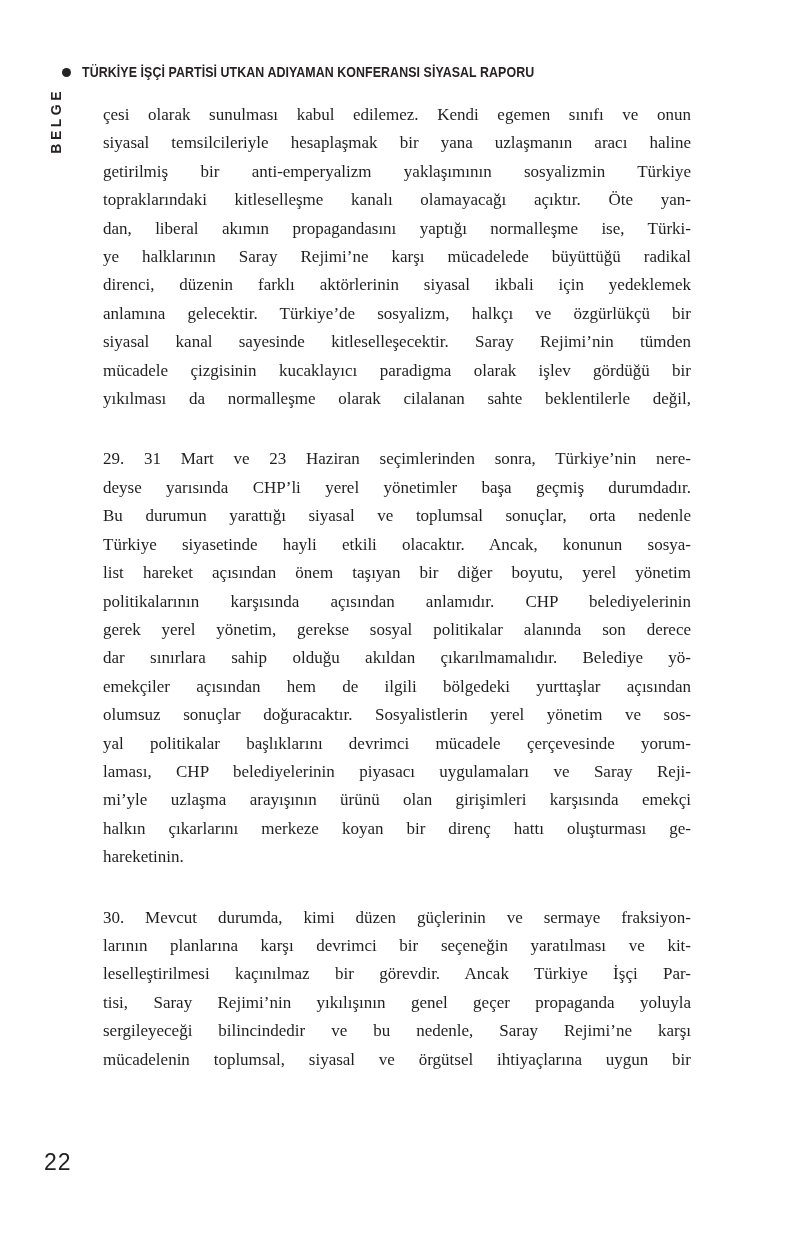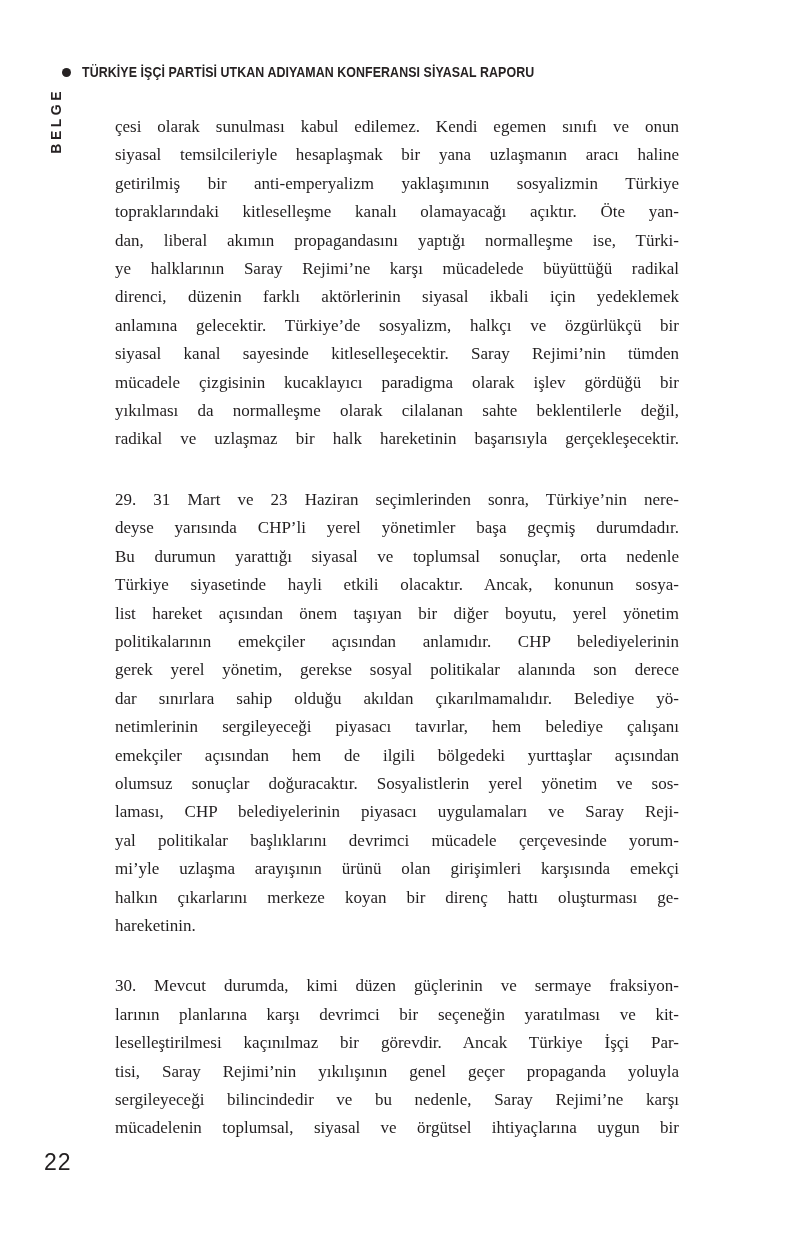--- a/index.html
+++ b/index.html
@@ -57,21 +57,21 @@
   }
   .body-text {
     position: absolute;
     left: 103px;
     top: 101px;
     width: 588px;
     font-size: 17px;
     line-height: 28.4px;
     color: #211e1f;
   }
-  .para { margin: 12px; }
+  .para { margin: 0; }
   .para + .para { margin-top: 32px; }
   .line {
     text-align: justify;
     text-align-last: justify;
   }
   .line.last-line {
     text-align-last: left;
   }
   .page-number {
     position: absolute;
@@ -102,36 +102,34 @@
         <div class="line">siyasal temsilcileriyle hesaplaşmak bir yana uzlaşmanın aracı haline</div>
         <div class="line">getirilmiş bir anti-emperyalizm yaklaşımının sosyalizmin Türkiye</div>
         <div class="line">topraklarındaki kitleselleşme kanalı olamayacağı açıktır. Öte yan-</div>
         <div class="line">dan, liberal akımın propagandasını yaptığı normalleşme ise, Türki-</div>
         <div class="line">ye halklarının Saray Rejimi’ne karşı mücadelede büyüttüğü radikal</div>
         <div class="line">direnci, düzenin farklı aktörlerinin siyasal ikbali için yedeklemek</div>
         <div class="line">anlamına gelecektir. Türkiye’de sosyalizm, halkçı ve özgürlükçü bir</div>
         <div class="line">siyasal kanal sayesinde kitleselleşecektir. Saray Rejimi’nin tümden</div>
         <div class="line">mücadele çizgisinin kucaklayıcı paradigma olarak işlev gördüğü bir</div>
         <div class="line">yıkılması da normalleşme olarak cilalanan sahte beklentilerle değil,</div>
-        <div class="line">radikal ve uzlaşmaz bir halk hareketinin başarısıyla gerçekleşecektir.</div>
       </div>
       <div class="para">
         <div class="line">29. 31 Mart ve 23 Haziran seçimlerinden sonra, Türkiye’nin nere-</div>
         <div class="line">deyse yarısında CHP’li yerel yönetimler başa geçmiş durumdadır.</div>
         <div class="line">Bu durumun yarattığı siyasal ve toplumsal sonuçlar, orta nedenle</div>
         <div class="line">Türkiye siyasetinde hayli etkili olacaktır. Ancak, konunun sosya-</div>
         <div class="line">list hareket açısından önem taşıyan bir diğer boyutu, yerel yönetim</div>
-        <div class="line">politikalarının emekçiler açısından anlamıdır. CHP belediyelerinin</div>
+        <div class="line">politikalarının karşısında açısından anlamıdır. CHP belediyelerinin</div>
         <div class="line">gerek yerel yönetim, gerekse sosyal politikalar alanında son derece</div>
         <div class="line">dar sınırlara sahip olduğu akıldan çıkarılmamalıdır. Belediye yö-</div>
-        <div class="line">netimlerinin sergileyeceği piyasacı tavırlar, hem belediye çalışanı</div>
         <div class="line">emekçiler açısından hem de ilgili bölgedeki yurttaşlar açısından</div>
         <div class="line">olumsuz sonuçlar doğuracaktır. Sosyalistlerin yerel yönetim ve sos-</div>
+        <div class="line">yal politikalar başlıklarını devrimci mücadele çerçevesinde yorum-</div>
         <div class="line">laması, CHP belediyelerinin piyasacı uygulamaları ve Saray Reji-</div>
-        <div class="line">yal politikalar başlıklarını devrimci mücadele çerçevesinde yorum-</div>
         <div class="line">mi’yle uzlaşma arayışının ürünü olan girişimleri karşısında emekçi</div>
         <div class="line">halkın çıkarlarını merkeze koyan bir direnç hattı oluşturması ge-</div>
         <div class="line last-line">hareketinin.</div>
       </div>
       <div class="para">
         <div class="line">30. Mevcut durumda, kimi düzen güçlerinin ve sermaye fraksiyon-</div>
         <div class="line">larının planlarına karşı devrimci bir seçeneğin yaratılması ve kit-</div>
         <div class="line">leselleştirilmesi kaçınılmaz bir görevdir. Ancak Türkiye İşçi Par-</div>
         <div class="line">tisi, Saray Rejimi’nin yıkılışının genel geçer propaganda yoluyla</div>
         <div class="line">sergileyeceği bilincindedir ve bu nedenle, Saray Rejimi’ne karşı</div>

